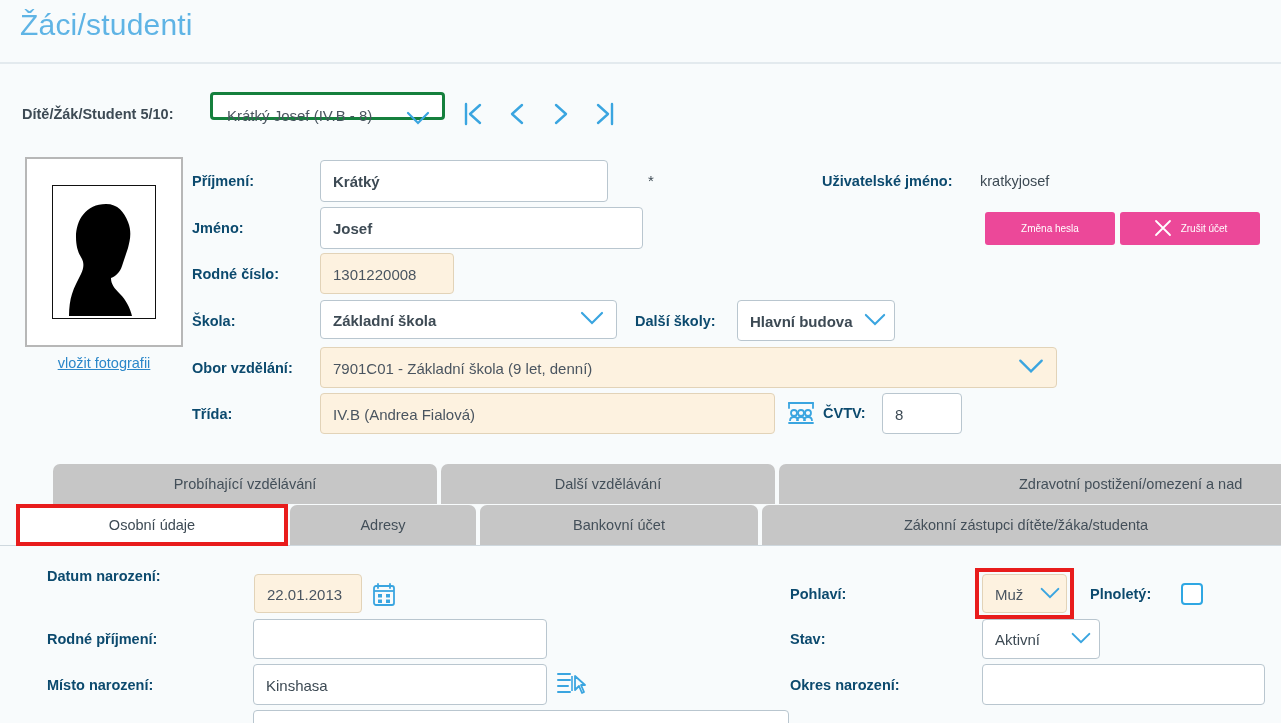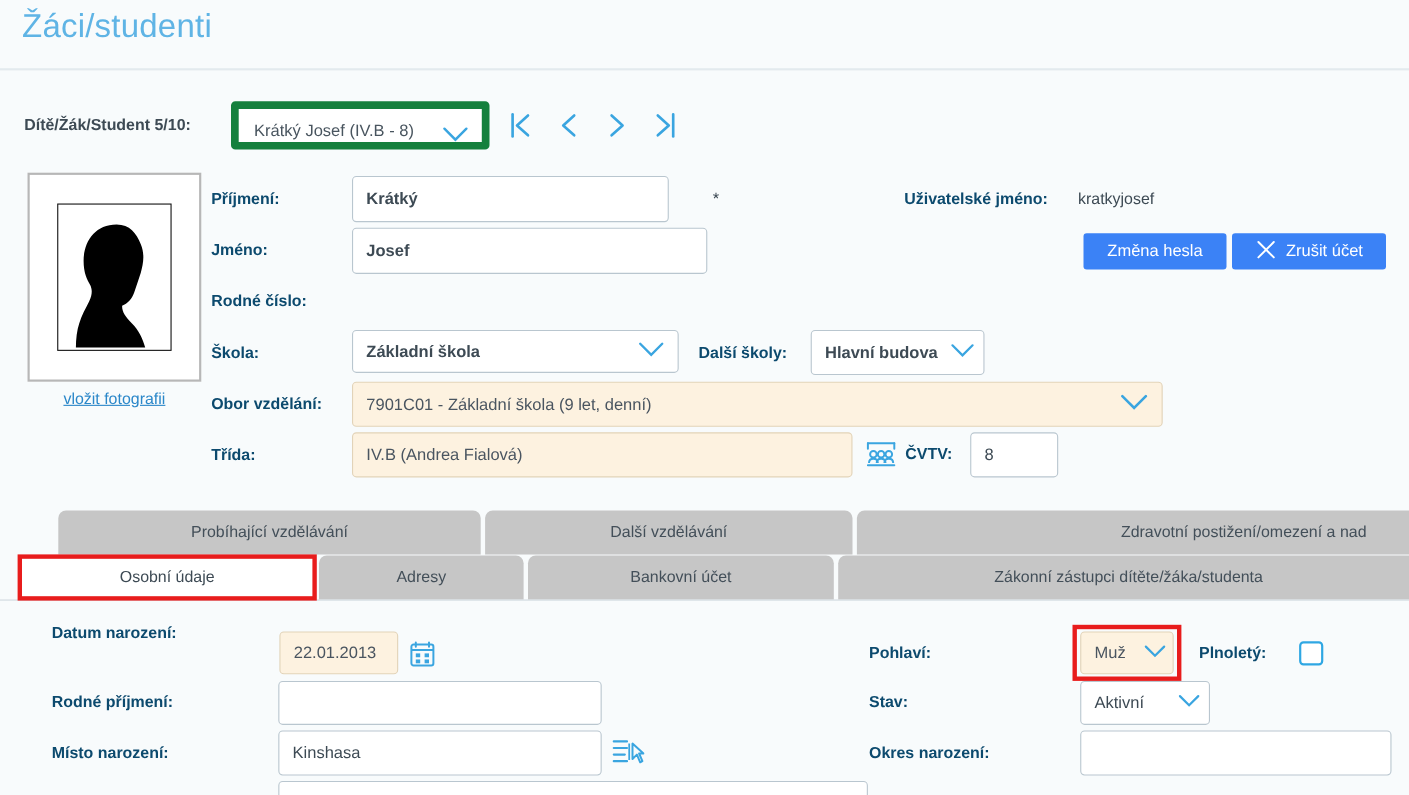--- a/index.html
+++ b/index.html
@@ -26,22 +26,22 @@
   }
 
   
   .nav-row { position: absolute; left: 0; top: 92px; width: 1281px; height: 48px; }
   .nav-label {
     position: absolute; left: 22px; top: 14px;
     font-size: 14.5px; font-weight: bold; color: #3d4a54; white-space: nowrap;
   }
   .student-select {
     position: absolute; left: 210px; top: 0;
-    width: 235px; height: 44px;
-    background: #fff; border: 7px solid #15803d; border-radius: 4px;
+    width: 235px; height: 28px;
+    background: #fff; border: 3px solid #15803d; border-radius: 4px;
   }
   .student-select .sel-text {
     position: absolute; left: 14px; top: 12px;
     font-size: 15px; color: #49555f; white-space: nowrap;
   }
   .sel-chev { position: absolute; right: 12px; top: 16px; }
 
   .navbtn {
     position: absolute; top: 0; width: 38px; height: 44px;
     display: flex; align-items: center; justify-content: center;
@@ -86,22 +86,22 @@
   }
   .inp.bold .t { font-weight: bold; }
   .inp.readonly { background: #fdf2e0; border-color: #e2d3b8; }
   .inp.readonly .t { color: #4a5560; font-weight: normal; }
   .dd .t { font-weight: bold; }
   .dd-chev { position: absolute; right: 12px; top: 50%; transform: translateY(-50%); }
 
   .req-star { position: absolute; font-size: 15px; color: #3d4a54; }
 
   .btn-blue {
-    position: absolute; background: #3b82f6; border: none; border-radius: 3px;
-    color: #fff; font-size: 15px; font-family: "Liberation Sans", sans-serif;
+    position: absolute; background: #ec4899; border: none; border-radius: 3px;
+    color: #fff; font-size: 10px; font-family: "Liberation Sans", sans-serif;
     cursor: pointer; display: flex; align-items: center; justify-content: center;
     gap: 8px; padding: 0 14px; white-space: nowrap;
   }
 
   
   .tabstrip { position: absolute; left: 0; width: 1281px; height: 40px; }
   .tab {
     position: absolute; top: 0; height: 40px;
     background: #c6c6c6; border-radius: 7px 7px 0 0;
     display: flex; align-items: center; justify-content: center;
@@ -190,20 +190,23 @@
     <span class="t">Krátký</span>
   </div>
   <div class="req-star" style="left:648px; top:172px;">*</div>
 
   <div class="flabel" style="left:192px; top:220px;">Jméno:</div>
   <div class="inp bold" style="left:320px; top:207px; width:323px; height:42px;">
     <span class="t">Josef</span>
   </div>
 
   <div class="flabel" style="left:192px; top:266px;">Rodné číslo:</div>
+  <div class="inp readonly" style="left:320px; top:253px; width:134px; height:41px;">
+    <span class="t">1301220008</span>
+  </div>
 
   <div class="flabel" style="left:192px; top:313px;">Škola:</div>
   <div class="inp dd" style="left:320px; top:300px; width:297px; height:39px;">
     <span class="t">Základní škola</span>
     <span class="dd-chev">
       <svg width="24" height="14" viewBox="0 0 24 14">
           <path d="M2 2 L12 12 L22 2" stroke="#3aa5e0" stroke-width="2.2" fill="none" stroke-linecap="round"></path>
         </svg>
     </span>
   </div>

